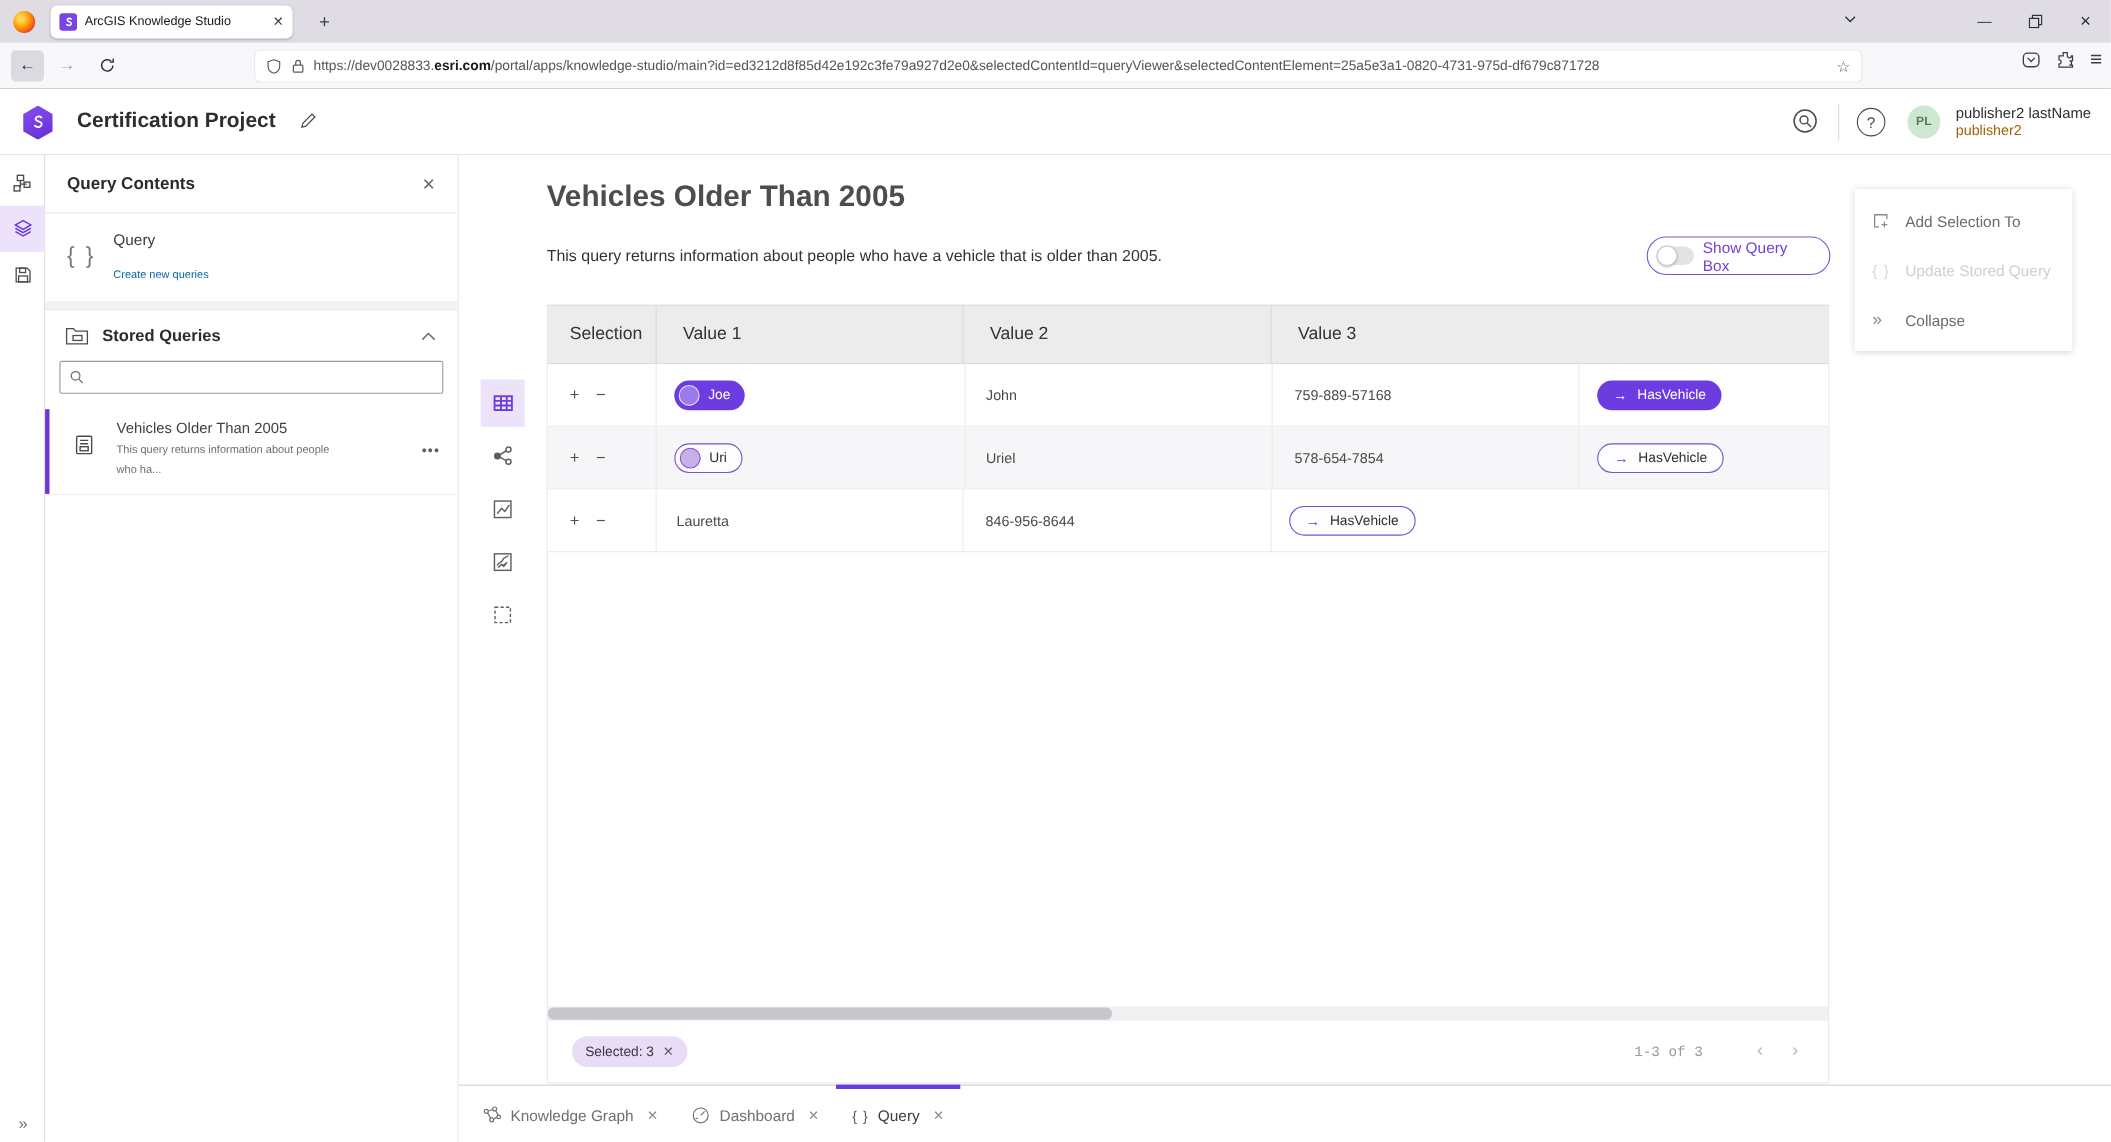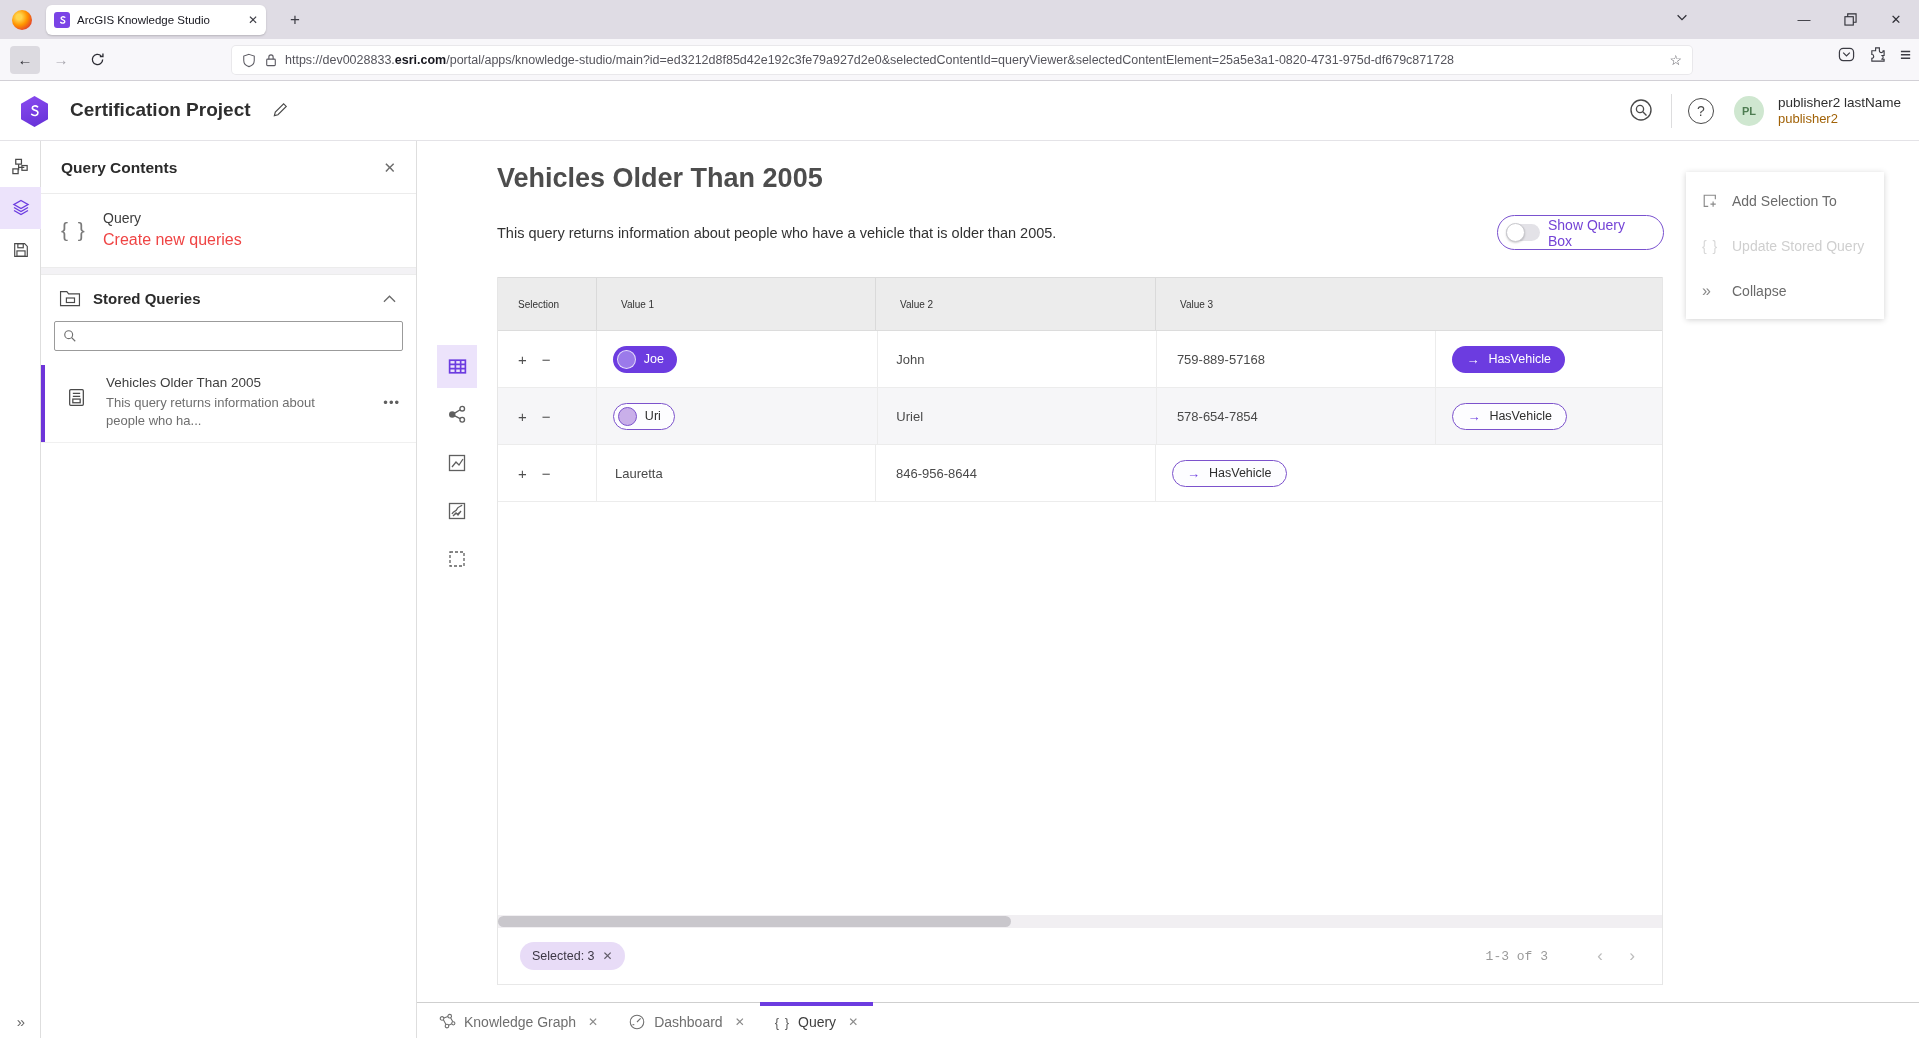--- a/index.html
+++ b/index.html
@@ -75,35 +75,35 @@
                  font-size:15px; letter-spacing:-1px; }
 
   .panel { width:376px; flex:0 0 376px; border-right:1px solid #dedede; background:#fff; }
   .panel-head { display:flex; align-items:center; justify-content:space-between; padding:18px 20px 16px 20px;
                 border-bottom:1px solid #ececec; }
   .panel-head .ph-title { font-size:15.5px; font-weight:600; color:#2b2b2b; }
   .panel-close { color:#6d6d6d; font-size:15px; }
   .query-item { display:flex; align-items:center; padding:16px 20px 18px 20px; border-bottom:1px solid #ececec; }
   .brace-icon { font-size:21px; color:#7a7a7a; letter-spacing:2px; width:42px; }
   .qi-title { font-size:14px; color:#3c3c3c; }
-  .qi-sub { font-size:16px; color:#ef4444; margin-top:5px; }
+  .qi-sub { font-size:10px; color:#0369a1; margin-top:19px; }
   .panel-band { height:7px; background:#f3f2f5; border-bottom:1px solid #ececec; }
   .stored-head { display:flex; align-items:center; padding:14px 20px 12px 18px; }
   .stored-head .sh-title { font-size:15px; font-weight:600; color:#2b2b2b; margin-left:12px; flex:1; }
   .search-box { margin:2px 13px 0 13px; height:30px; border:1px solid #9b9b9b; border-radius:2px;
                 display:flex; align-items:center; padding:0 8px; }
   .search-box input { border:none; outline:none; flex:1; font-size:13px; font-family:inherit;
                       margin-left:6px; color:#333; background:transparent; }
   .stored-item { position:relative; margin-top:14px; padding:10px 16px 12px 25px; display:flex;
                  border-bottom:1px solid #f0f0f0; }
   .stored-item .sel-bar { position:absolute; left:0; top:0; bottom:0; width:4px; background:#6e35d9; }
   .si-doc { width:40px; padding-top:12px; color:#4a4a4a; }
   .si-main { width:222px; }
   .si-title { font-size:13.5px; color:#3f3f3f; margin-bottom:4px; }
-  .si-desc { font-size:13px; color:#6e6e6e; line-height:18px; width:212px; }
+  .si-desc { font-size:10px; color:#6e6e6e; line-height:18px; width:212px; }
   .si-menu { color:#5f5f5f; font-size:13px; letter-spacing:1px; align-self:center; margin-left:auto; }
 
   
   .main { position:relative; flex:1; background:#fff; }
   .minirail { position:absolute; left:20px; top:204px; width:40px; }
   .mini-btn { width:40px; height:43px; display:flex; align-items:center; justify-content:center;
               color:#5f5f5f; margin-bottom:5px; }
   .mini-btn.active { background:#ece3fb; color:#6c3ce0; }
   .page-title { position:absolute; left:80px; top:22px; font-size:27px; font-weight:600; color:#4d4d4d; }
   .page-desc { position:absolute; left:80px; top:84px; font-size:14.5px; color:#323232; }
@@ -112,21 +112,21 @@
   .toggle { width:34px; height:17px; border-radius:9px; background:#e3e2e7; position:relative; flex:0 0 34px; }
   .toggle .knob { position:absolute; left:0; top:-1px; width:19px; height:19px; border-radius:50%;
                   background:#fff; border:1px solid #c9c9ce; box-shadow:0 1px 2px rgba(0,0,0,.2); }
   .sqb-label { font-size:14px; color:#7443d6; margin-left:8px; }
 
   .tablecard { position:absolute; left:80px; top:136px; width:1166px; height:708px;
                border-left:1px solid #e6e6e6; border-right:1px solid #e6e6e6; display:flex;
                flex-direction:column; }
   .thead { display:flex; height:54px; background:#ececec; border-top:1px solid #dcdcdc;
            border-bottom:1px solid #dcdcdc; }
-  .th { font-size:10px; color:#323232; display:flex; align-items:center; border-right:1px solid #dadada; }
+  .th { font-size:16px; color:#323232; display:flex; align-items:center; border-right:1px solid #dadada; }
   .trow { display:flex; height:57px; border-bottom:1px solid #ececec; background:#fff; }
   .trow.alt { background:#f6f6f8; }
   .td { display:flex; align-items:center; border-right:1px solid #ececec; font-size:13px; color:#4a4a4a; }
   .c-sel { width:99px; padding-left:20px; }
   .c-v0 { width:282px; padding-left:16px; }
   .c-v1 { width:279px; padding-left:18px; }
   .c-v2 { width:280px; padding-left:20px; }
   .c-v3 { width:226px; padding-left:16px; border-right:none !important; }
   .th.c-v0,.th.c-v1,.th.c-v2,.th.c-v3 { padding-left:24px; }
   .selbtns { display:flex; gap:15px; font-size:15px; color:#4f4f4f; }
@@ -161,21 +161,21 @@
              box-shadow:0 1px 6px rgba(0,0,0,.18); padding:6px 0; }
   .ctx-item { height:45px; display:flex; align-items:center; padding-left:16px; font-size:14px;
               color:#6b6b6b; }
   .ctx-item .ci-icon { width:30px; color:#8a8a8a; display:flex; align-items:center; }
   .ctx-item.disabled { color:#cfcfcf; }
   .ctx-item.disabled .ci-icon { color:#d8d8d8; }
   .ctx-brace { font-size:14px; letter-spacing:1px; }
   .ctx-chev { font-size:16px; letter-spacing:-1px; }
 
   
-  .bottombar { position:absolute; left:0; right:0; bottom:0; height:36px; border-top:1px solid #cfcfcf;
+  .bottombar { position:absolute; left:0; right:0; bottom:0; height:52px; border-top:1px solid #cfcfcf;
                background:#fff; display:flex; padding-left:6px; }
   .btab { display:flex; align-items:center; gap:8px; padding:0 15px; font-size:14px; color:#6f6f6f;
           border-top:4px solid transparent; margin-top:-1px; }
   .btab .bx { color:#8a8a8a; font-size:12px; margin-left:4px; }
   .btab.active { border-top-color:#6c3ce0; color:#3f3f3f; }
   .btab .brace { font-size:13px; letter-spacing:1px; color:#5c5c5c; }
 </style>
 </head>
 <body>
 

